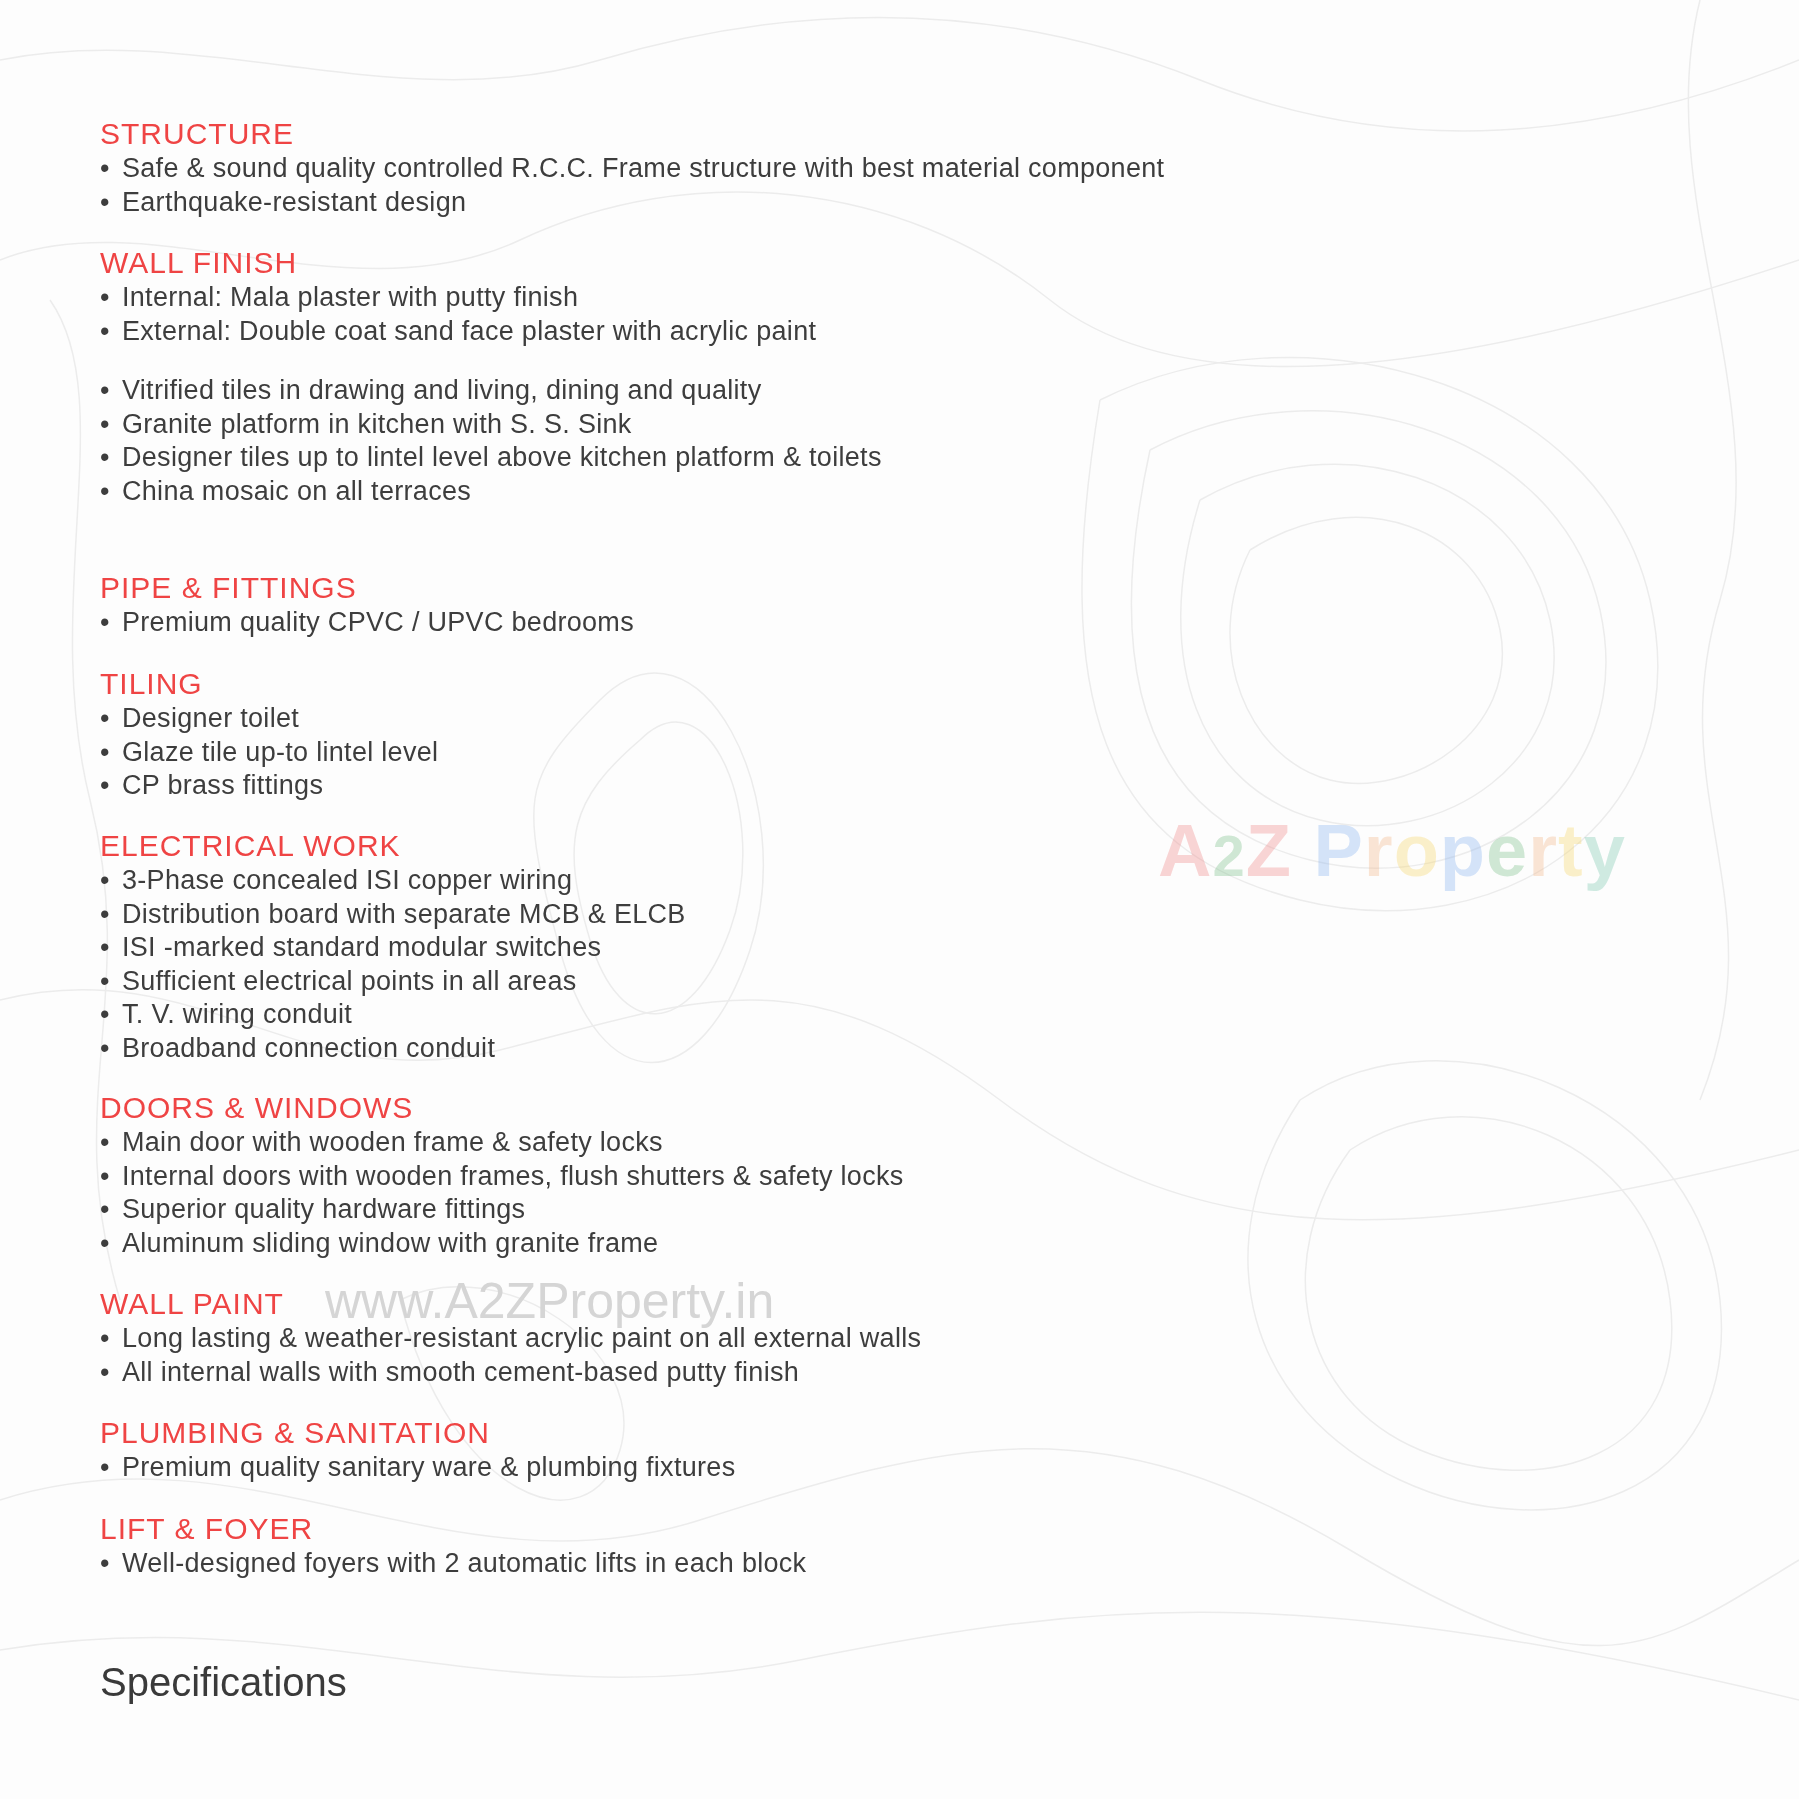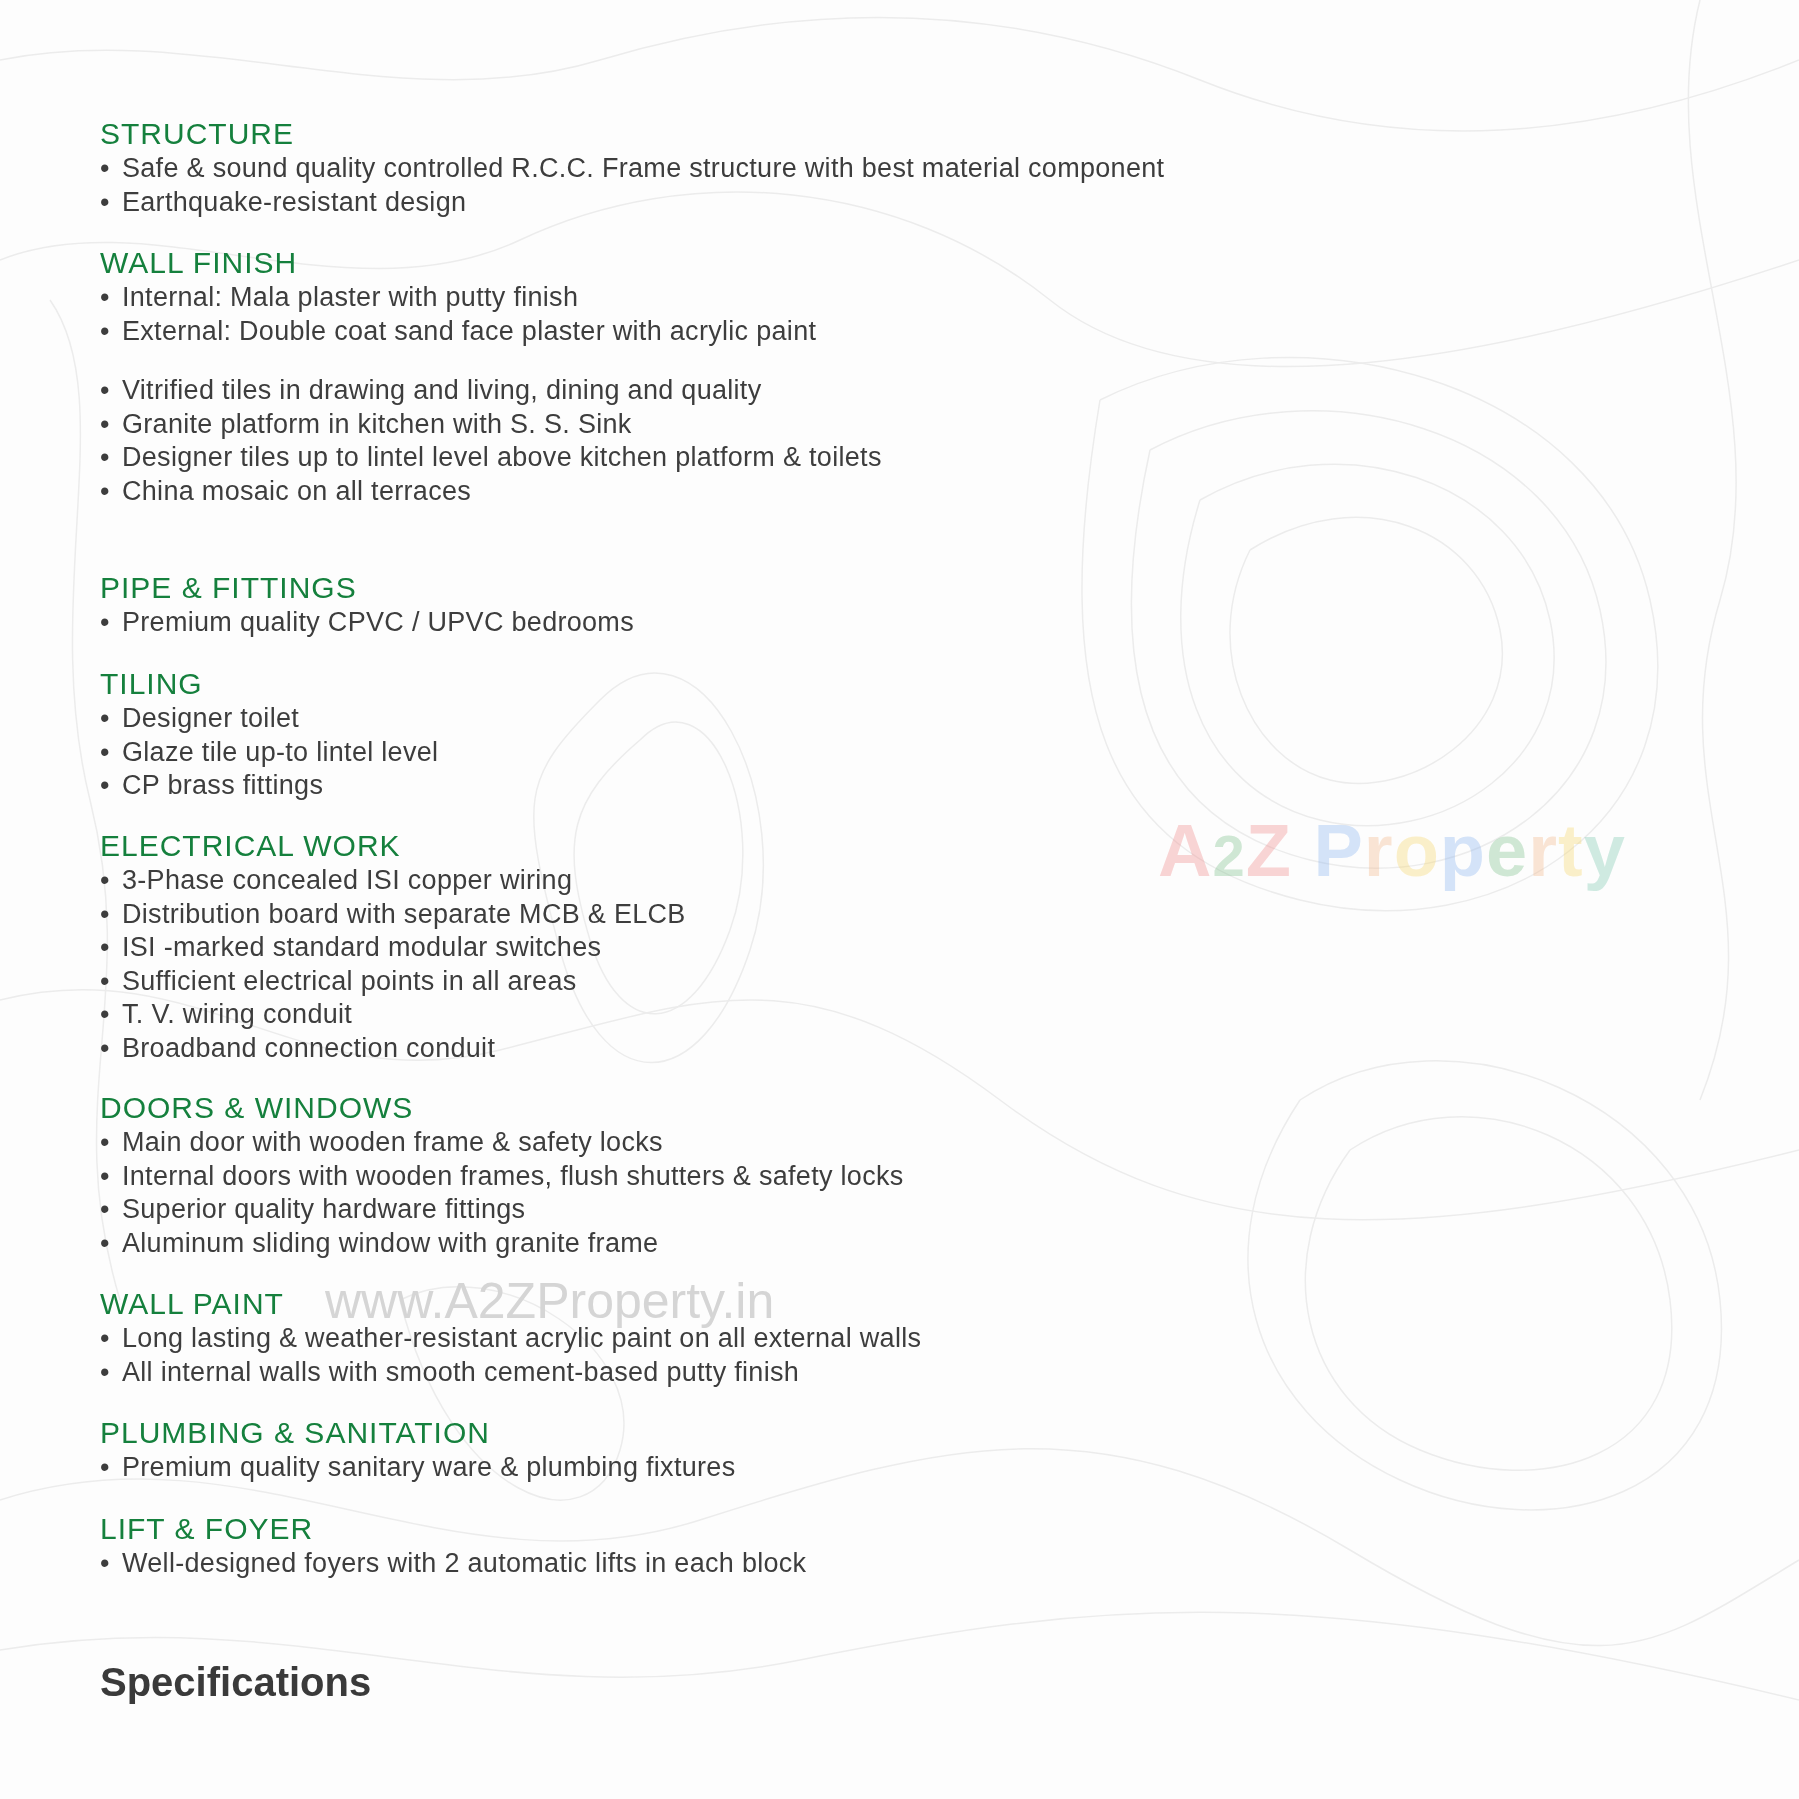--- a/index.html
+++ b/index.html
@@ -7,40 +7,40 @@
       width: 1799px; height: 1799px;
       background: #fdfdfd;
       position: relative;
       overflow: hidden;
       font-family: "Liberation Sans", "DejaVu Sans", sans-serif;
     }
     .bg-pattern { position: absolute; inset: 0; z-index: 0; }
     .content { position: absolute; left: 100px; top: 0; width: 1300px; z-index: 2; }
     .section { position: absolute; left: 0; }
     .heading {
-      color: #15803d;
+      color: #ef4444;
       font-size: 30px;
       letter-spacing: 1px;
       font-weight: 500;
       margin: 0;
       line-height: 36px;
       white-space: nowrap;
     }
     .item {
       color: #3d3d3d;
       font-size: 27px;
       line-height: 33.5px;
       white-space: nowrap;
       letter-spacing: 0.3px;
     }
     .item.gap { }
     .item .bullet { display: inline-block; width: 22px; }
     .footer-title {
       position: absolute; left: 100px; top: 1660px;
-      font-size: 40px; font-weight: 700; color: #3a3a3a;
+      font-size: 40px; font-weight: 400; color: #3a3a3a;
       margin: 0; z-index: 2;
     }
     .wm-logo {
       position: absolute; left: 1158px; top: 808px; z-index: 1;
       font-size: 74px; font-weight: 700; letter-spacing: 1px;
       white-space: nowrap; opacity: 0.35;
     }
     .wm-logo span { display: inline-block; }
     .wm-url {
       position: absolute; left: 325px; top: 1272px; z-index: 1;

